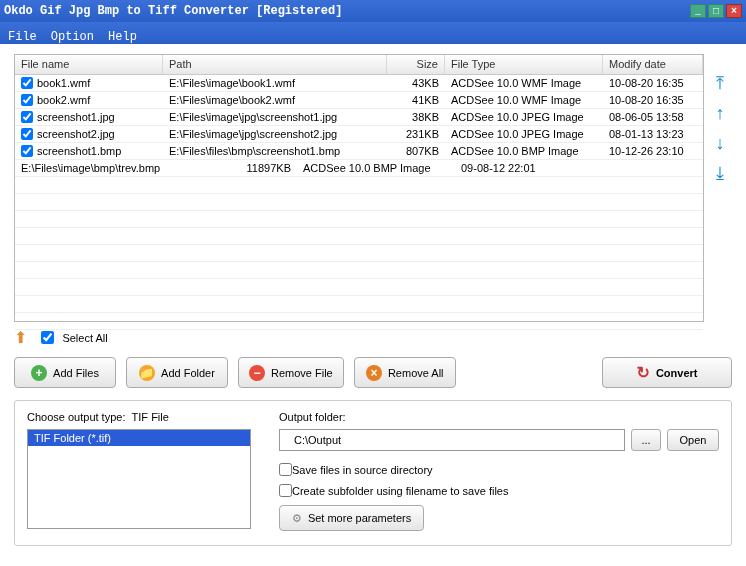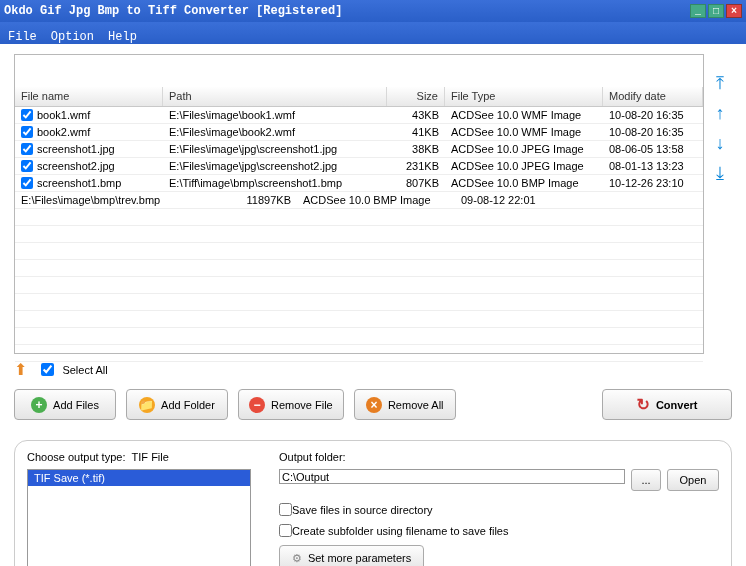--- a/index.html
+++ b/index.html
@@ -8,21 +8,21 @@
 .titlebar .title { flex: 1; }
 .titlebar .btns { display: flex; gap: 2px; }
 .titlebar .btn { width: 16px; height: 14px; background: #d44; border: 1px solid #833; display: flex; align-items: center; justify-content: center; font-size: 10px; cursor: pointer; }
 .titlebar .btn.min { background: #4a8; border-color: #386; }
 .titlebar .btn.max { background: #4a8; border-color: #386; }
 .menubar { background: linear-gradient(#3a6fd8, #2a5fc8); height: 22px; display: flex; align-items: flex-end; padding: 0 8px; color: #fff; font-family: 'Courier New', monospace; font-size: 12px; gap: 14px; }
 .menubar span { cursor: pointer; }
 .content { padding: 10px 14px; background: #fff; }
 .listarea { display: flex; gap: 4px; }
 .listbox { flex: 1; border: 1px solid #b8b8b8; background: #fff; }
-.listheaders { display: flex; background: linear-gradient(#fefefe, #e8e8e8); border-bottom: 1px solid #c8c8c8; height: 20px; margin-top: 32px; }
+.listheaders { display: flex; background: linear-gradient(#fefefe, #e8e8e8); border-bottom: 1px solid #c8c8c8; height: 20px; }
 .listheaders .col { padding: 3px 6px; border-right: 1px solid #d8d8d8; color: #333; }
 .col-name { width: 148px; }
 .col-path { width: 224px; }
 .col-size { width: 58px; text-align: right; padding-right: 10px; }
 .col-type { width: 158px; }
 .col-date { flex: 1; }
 .listrows { height: 246px; }
 .row { display: flex; height: 17px; border-bottom: 1px solid #eee; align-items: center; }
 .row .col { padding: 2px 6px; white-space: nowrap; overflow: hidden; }
 .row .col-name { display: flex; align-items: center; gap: 4px; }
@@ -34,29 +34,29 @@
 .btnrow { margin-top: 10px; display: flex; gap: 10px; align-items: center; }
 .btn3d { height: 31px; min-width: 102px; background: linear-gradient(#fdfdfd, #e5e5e5); border: 1px solid #aaa; border-radius: 4px; display: flex; align-items: center; justify-content: center; gap: 6px; cursor: pointer; font-size: 11px; padding: 0 10px; }
 .btn3d .icon { width: 16px; height: 16px; border-radius: 50%; display: flex; align-items: center; justify-content: center; color: #fff; font-size: 12px; font-weight: bold; }
 .icon-add { background: #4caf50; }
 .icon-folder { background: #f5a623; }
 .icon-remove { background: #e74c3c; }
 .icon-removeall { background: #e67e22; }
 .btn-convert { min-width: 130px; font-weight: bold; }
 .icon-convert { color: #c33; font-size: 16px; }
 .spacer { flex: 1; }
-.bottom { margin-top: 20px; border: 1px solid #ccc; border-radius: 13px; padding: 10px 12px 14px; display: flex; gap: 28px; }
+.bottom { margin-top: 12px; border: 1px solid #ccc; border-radius: 3px; padding: 10px 12px 14px; display: flex; gap: 28px; }
 .leftbox { width: 224px; }
 .leftbox .label { margin-bottom: 6px; }
 .typelist { border: 1px solid #999; height: 100px; background: #fff; }
 .typelist .item { background: #2a5cd8; color: #fff; padding: 2px 6px; }
 .rightbox { flex: 1; }
 .rightbox .label { margin-bottom: 6px; }
 .outputrow { display: flex; gap: 6px; margin-bottom: 12px; }
-.outputrow input[type=text] { flex: 1; height: 15px; border: 1px solid #999; padding: 0 2px; font-size: 11px; }
+.outputrow input[type=text] { flex: 1; height: 22px; border: 1px solid #999; padding: 0 14px; font-size: 11px; }
 .outputrow .smallbtn { width: 30px; height: 22px; border: 1px solid #aaa; background: linear-gradient(#fdfdfd, #e5e5e5); border-radius: 3px; cursor: pointer; font-size: 11px; }
 .outputrow .openbtn { width: 52px; }
 .chk { display: flex; align-items: center; margin-bottom: 8px; }
 .chk input { width: 13px; height: 13px; }
 .lastrow { display: flex; align-items: center; gap: 8px; }
 .lastrow .chk { margin-bottom: 0; flex: 1; }
 .morebtn { height: 26px; padding: 0 12px; border: 1px solid #aaa; background: linear-gradient(#fdfdfd, #e5e5e5); border-radius: 4px; cursor: pointer; font-size: 11px; display: flex; align-items: center; gap: 6px; }
 .morebtn .gear { color: #888; }
 </style>
 </head>
@@ -126,21 +126,21 @@
             <div class="col col-path">E:\Files\image\jpg\screenshot2.jpg</div>
             <div class="col col-size">231KB</div>
             <div class="col col-type">ACDSee 10.0 JPEG Image</div>
             <div class="col col-date">08-01-13 13:23</div>
           </div>
           <div class="row">
             <div class="col col-name">
               <input type="checkbox" checked="" style="">
               <span>screenshot1.bmp</span>
             </div>
-            <div class="col col-path">E:\Tiff\image\bmp\screenshot1.bmp</div>
+            <div class="col col-path">E:\Files\files\bmp\screenshot1.bmp</div>
             <div class="col col-size">807KB</div>
             <div class="col col-type">ACDSee 10.0 BMP Image</div>
             <div class="col col-date">10-12-26 23:10</div>
           </div>
           <div class="row">
             <div class="col col-path">E:\Files\image\bmp\trev.bmp</div>
             <div class="col col-size">11897KB</div>
             <div class="col col-type">ACDSee 10.0 BMP Image</div>
             <div class="col col-date">09-08-12 22:01</div>
           </div>
@@ -190,21 +190,21 @@
     <div class="btn3d btn-convert">
         <span class="icon-convert">↻</span>
         <span>Convert</span>
       </div>
   </div>
 
   <div class="bottom">
     <div class="leftbox">
       <div class="label"><span>Choose output type:</span>&nbsp;&nbsp;<span>TIF File</span></div>
       <div class="typelist">
-        <div class="item">TIF Save (*.tif)</div>
+        <div class="item">TIF Folder (*.tif)</div>
       </div>
     </div>
     <div class="rightbox">
       <div class="label">Output folder:</div>
       <div class="outputrow">
         <input type="text" value="C:\Output" style="">
         <button class="smallbtn">...</button>
         <button class="smallbtn openbtn">Open</button>
       </div>
       <div class="chk">

